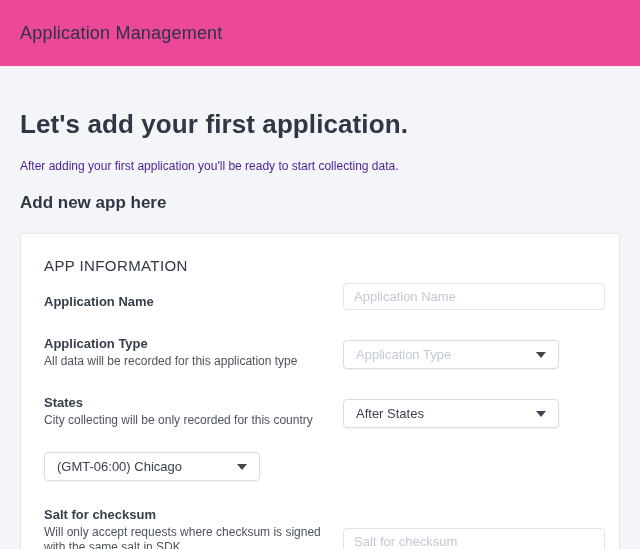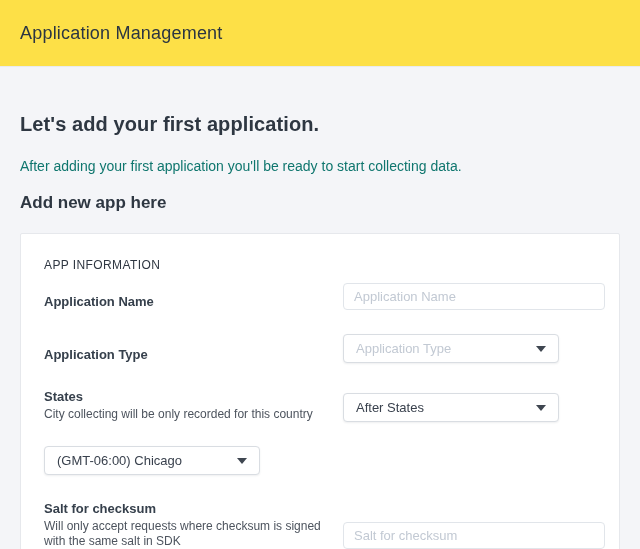--- a/index.html
+++ b/index.html
@@ -5,67 +5,67 @@
   * { margin: 0; padding: 0; box-sizing: border-box; }
   html, body {
     width: 640px; height: 549px;
     overflow: hidden;
     font-family: "Liberation Sans", "DejaVu Sans", sans-serif;
     background: #f4f5f8;
   }
   
   .topbar {
     height: 67px;
-    background: #fde047;
+    background: #ec4899;
     border-bottom: 1px solid #e9ebee;
     display: flex;
     align-items: center;
     padding: 8px 20px;
   }
   .topbar-title {
     font-size: 18px;
     font-weight: 400;
     color: #2b3542;
     letter-spacing: 0.2px;
   }
   
   .content {
     padding: 40px 20px 0 20px;
   }
   .h1 {
-    font-size: 20px;
+    font-size: 26px;
     font-weight: 700;
     color: #2e3742;
     line-height: 34px;
     letter-spacing: 0.1px;
   }
   .subheading {
     margin-top: 16px;
-    font-size: 14px;
-    color: #0f766e;
+    font-size: 12px;
+    color: #4c1d95;
     line-height: 19px;
   }
   .h2 {
     margin-top: 14px;
     font-size: 17px;
     font-weight: 700;
     color: #2e3742;
     line-height: 26px;
   }
   
   .card {
     margin-top: 17px;
     background: #ffffff;
     border: 1px solid #e6e8ec;
     border-radius: 2px;
     padding: 24px 14px 40px 23px;
     min-height: 300px;
   }
   .section-title {
-    font-size: 12px;
+    font-size: 15px;
     font-weight: 400;
     color: #2f3742;
     letter-spacing: 0.4px;
     line-height: 15px;
     margin-bottom: 10px;
   }
   .form-row {
     display: flex;
     align-items: flex-end;
     margin-bottom: 24px;
@@ -157,20 +157,21 @@
         <div class="field-label">Application Name</div>
       </div>
       <div class="control-col">
         <input class="text-input" type="text" placeholder="Application Name" style="">
       </div>
     </div>
 
     <div class="form-row">
       <div class="label-col">
         <div class="field-label">Application Type</div>
+        <div class="field-sublabel">All data will be recorded for this application type</div>
       </div>
       <div class="control-col">
         <div class="dropdown" role="button">
           <span class="dropdown-value is-placeholder">Application Type</span>
           <span class="caret"></span>
         </div>
       </div>
     </div>
 
     <div class="form-row">

